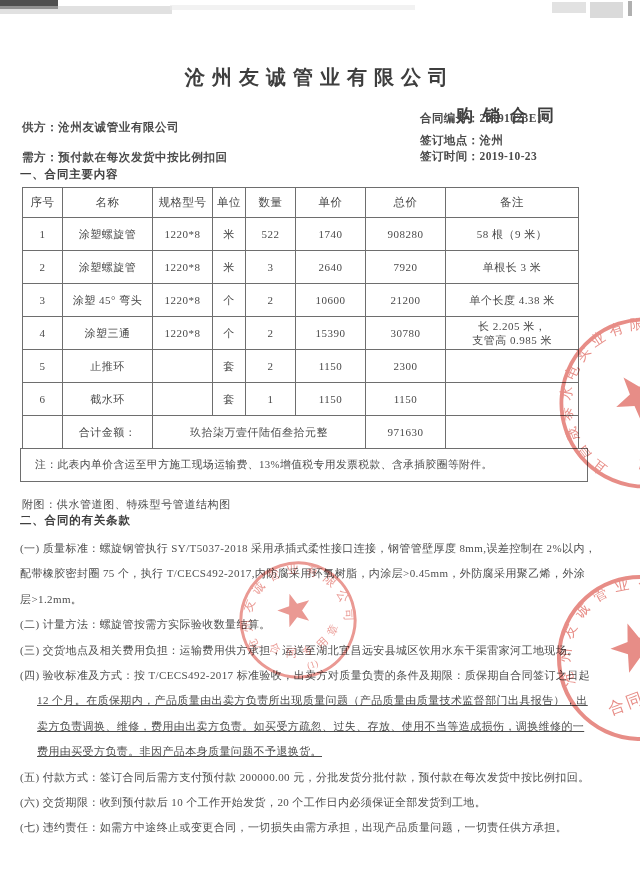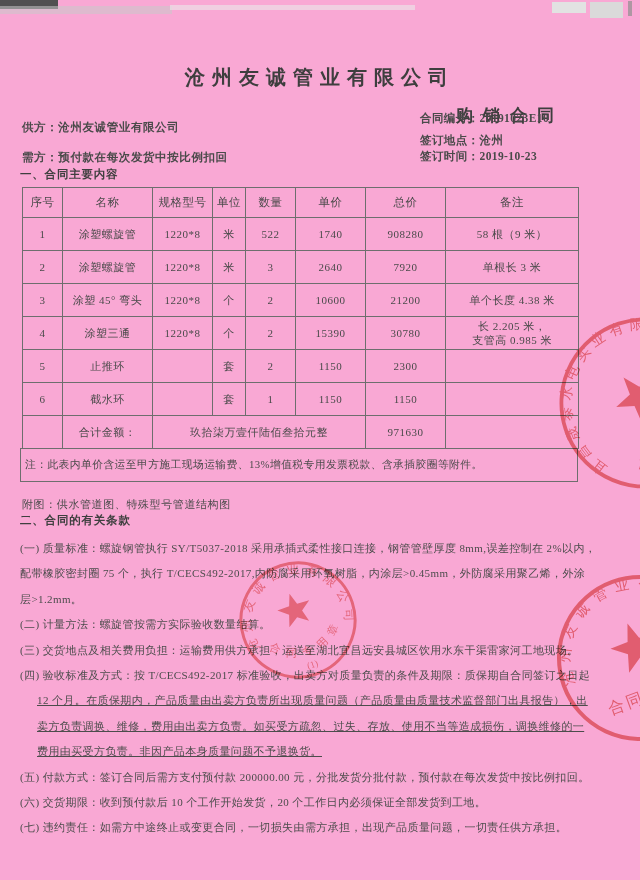--- a/index.html
+++ b/index.html
@@ -1,34 +1,34 @@
 <!DOCTYPE html>
 <html><head>
 <meta charset="utf-8">
 <style>
   html,body{margin:0;padding:0;background:#8a8a8a;}
   .page{
     position:relative;width:640px;height:880px;margin:0 auto;
-    background:#f9a8d4;overflow:hidden;
+    background:#ffffff;overflow:hidden;
     font-family:"Liberation Serif","DejaVu Serif",serif;
     color:#474747;
   }
   .abs{position:absolute;}
   .doc-title{left:0;top:64px;width:640px;text-align:center;font-size:20px;font-weight:bold;letter-spacing:7px;color:#3e3e3e;}
   .doc-subtitle{left:0;top:104px;width:564px;text-align:right;font-size:17px;font-weight:bold;letter-spacing:10px;color:#3e3e3e;}
   .party{left:22px;font-size:11.5px;font-weight:bold;letter-spacing:.6px;color:#4a4a4a;}
   .meta{left:420px;font-size:11.5px;font-weight:bold;letter-spacing:.4px;color:#4a4a4a;}
   .sec-head{left:20px;font-size:11.5px;font-weight:bold;letter-spacing:.8px;color:#3f3f3f;}
   table.ct{border-collapse:collapse;table-layout:fixed;width:556px;font-size:11px;color:#4a4a4a;}
   table.ct td,table.ct th{border:1px solid #6e6e6e;text-align:center;vertical-align:middle;padding:1px 1px;font-weight:normal;letter-spacing:.5px;overflow:hidden;}
   table.ct thead tr{height:30px;}
   table.ct thead th{font-size:11.5px;}
   table.ct tbody tr{height:33px;}
   table.ct .remark{line-height:1.3;}
-  .note-box{left:20px;top:448px;width:552px;height:32px;border:1px solid #6e6e6e;display:flex;align-items:center;padding-left:4px;font-size:10.8px;letter-spacing:.4px;color:#4a4a4a;background:transparent;}
+  .note-box{left:20px;top:448px;width:552px;height:32px;border:1px solid #6e6e6e;display:flex;align-items:center;padding-left:14px;font-size:10.8px;letter-spacing:.4px;color:#4a4a4a;background:transparent;}
   .plain-line{left:22px;font-size:11px;letter-spacing:.6px;color:#4a4a4a;margin-top:8px;}
   .terms{left:20px;top:536px;width:604px;font-size:11px;letter-spacing:.4px;color:#4c4c4c;}
   .terms .tline{height:25.4px;line-height:25.4px;white-space:nowrap;}
   .terms .ind{padding-left:17px;text-decoration:underline;}
   .stamp{position:absolute;mix-blend-mode:multiply;pointer-events:none;}
   .artifact{position:absolute;}
 </style>
 </head>
 <body>
 

